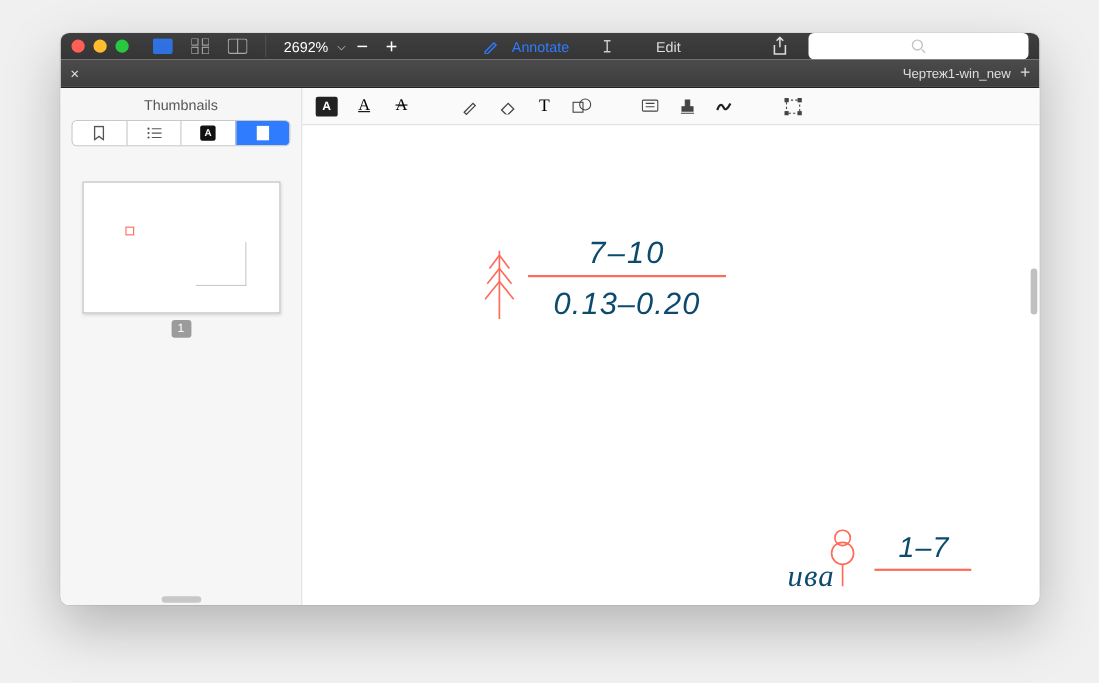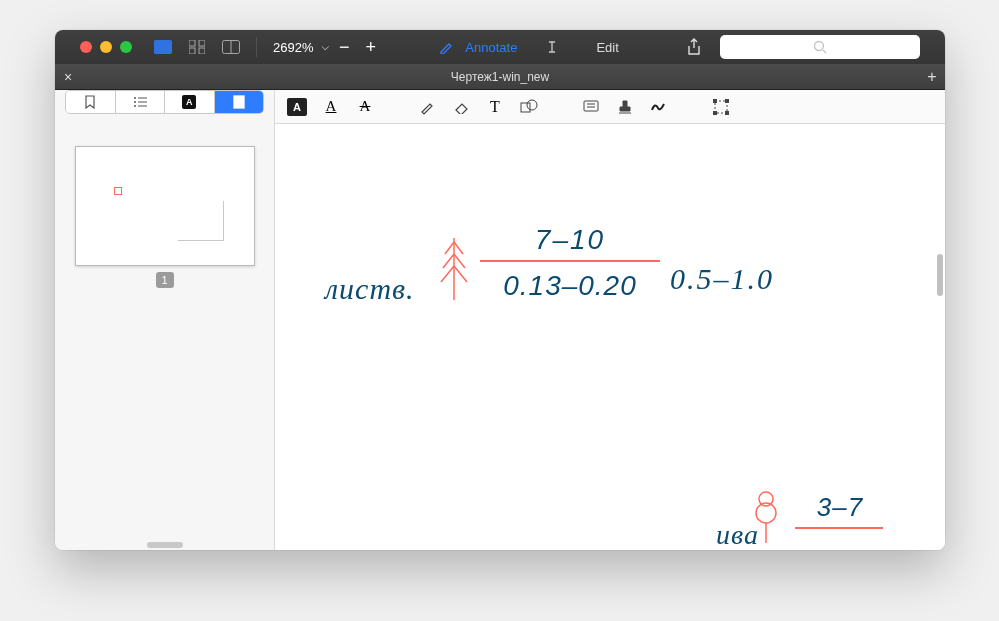--- a/index.html
+++ b/index.html
@@ -3,43 +3,43 @@
 <meta charset="utf-8">
 <style>
   * { box-sizing: border-box; margin: 0; padding: 0; font-family: -apple-system, BlinkMacSystemFont, "Helvetica Neue", sans-serif; }
   body { background: #f0f0f0; width: 999px; height: 621px; position: relative; }
   .window {
     position: absolute; left: 55px; top: 30px; width: 890px; height: 520px;
     background: #fff; border-radius: 8px; box-shadow: 0 20px 50px rgba(0,0,0,0.25), 0 0 0 1px rgba(0,0,0,0.05);
     overflow: hidden; display: flex; flex-direction: column;
   }
   .titlebar {
-    height: 34px; background: linear-gradient(#3f3f3f,#353535); display: flex; align-items: center;
-    padding: 0 25px; color: #eee; font-size: 13px; gap: 8px;
+    height: 24px; background: linear-gradient(#3f3f3f,#353535); display: flex; align-items: center;
+    padding: 0 10px; color: #eee; font-size: 13px; gap: 8px;
   }
   .traffic { display: flex; gap: 8px; align-items: center; margin-right: 10px; }
   .tl { width: 12px; height: 12px; border-radius: 50%; }
   .tl.red { background:#ff5f57; } .tl.yellow{background:#febc2e;} .tl.green{background:#28c840;}
   .tb-btn { width: 26px; height: 22px; display:flex; align-items:center; justify-content:center; opacity:.85; cursor:pointer; }
   .tb-btn.active svg rect, .tb-btn.active svg path { fill:#2f7cff; stroke:#2f7cff; }
   .tb-sep { width:1px; height:20px; background:rgba(255,255,255,0.12); margin:0 4px;}
   .zoom { display:flex; align-items:center; gap:4px; color:#fff; font-size:13px; }
   .zoom-val { padding:0 4px; }
   .chev { font-size:10px; opacity:.8;}
   .pm { font-size:18px; line-height:1; padding:0 6px; cursor:pointer; }
   .spacer { flex:1; }
   .mode-btn { display:flex; align-items:center; gap:6px; padding:3px 10px; border-radius:4px; cursor:pointer; font-size:13px;}
   .mode-btn.annotate { color:#2f7cff;gap:12px; }
   .mode-btn.edit { color:#ddd;gap:37px; }
   .share { margin:0 10px; cursor:pointer; }
   .search { width:200px; height:24px; background:#fff; border-radius:5px; display:flex; align-items:center; justify-content:center; }
   .search svg { opacity:.5; }
   .tabbar { height:26px; background:linear-gradient(#4b4b4b,#3e3e3e); display:flex; align-items:center; color:#ddd; font-size:12px; border-bottom:1px solid #222;}
   .tab-close { width:26px; text-align:center; cursor:pointer; font-size:14px;}
-  .tab-title { flex:1; text-align:center; }
+  .tab-title { flex:1; text-align:right; }
   .tab-add { width:26px; text-align:center; cursor:pointer; font-size:16px;}
   .body { flex:1; display:flex; min-height:0; }
   .sidebar { width:220px; border-right:1px solid #d9d9d9; background:#f6f6f6; display:flex; flex-direction:column; }
   .side-title { text-align:center; font-size:13px; color:#555; padding:8px 0 6px; }
   .seg { display:flex; margin:0 10px 12px; border:1px solid #c8c8c8; border-radius:5px; overflow:hidden; height:24px;}
   .seg > div { flex:1; display:flex; align-items:center; justify-content:center; cursor:pointer; background:#fff;}
   .seg > div + div { border-left:1px solid #c8c8c8;}
   .seg > div.active { background:#2f7cff; }
   .seg > div.active svg * { stroke:#fff; fill:#fff; }
   .seg .blackbox { width:14px;height:14px;background:#111;border-radius:2px;display:flex;align-items:center;justify-content:center;color:#fff;font-size:9px;font-weight:bold;}
@@ -148,20 +148,21 @@
 
   <div class="tabbar">
     <div class="tab-close">×</div>
     <div class="tab-title">Чертеж1-win_new</div>
     <div class="tab-add">+</div>
   </div>
 
   <div class="body">
 
     <div class="sidebar">
+      <div class="side-title">Thumbnails</div>
       <div class="seg">
         <div>
           <svg width="12" height="14">
               <path d="M2 1 H10 V13 L6 10 L2 13 Z" fill="none" stroke="#555" stroke-width="1.2"></path>
             </svg>
         </div>
         <div>
           <svg width="14" height="12">
               <circle cx="2" cy="2" r="1" fill="#555"></circle>
               <line x1="5" y1="2" x2="14" y2="2" stroke="#555"></line>
@@ -254,46 +255,44 @@
                 <rect x="0" y="12" width="4" height="4" fill="#444"></rect>
                 <rect x="12" y="12" width="4" height="4" fill="#444"></rect>
               </svg>
             </div>
         </div>
       </div>
 
       <div class="canvas">
         <div class="drawing">
 
-          <div class="red-text label1">листв.</div>
           <svg class="tree1" width="38" height="68">
             <g stroke="#ff6a5a" stroke-width="1.5" fill="none">
               <line x1="19" y1="4" x2="19" y2="66"></line>
               <path d="M19 8 L10 20 M19 8 L28 20"></path>
               <path d="M19 20 L8 34 M19 20 L30 34"></path>
               <path d="M19 32 L6 48 M19 32 L32 48"></path>
             </g>
           </svg>
           <div class="frac red-text">
             <div class="num">7–10</div>
             <div class="bar"></div>
             <div class="den">0.13–0.20</div>
           </div>
-          <div class="red-text val1">0.5–1.0</div>
 
           <div class="red-text label2">ива</div>
           <svg class="tree2" width="34" height="56">
             <g stroke="#ff6a5a" stroke-width="1.5" fill="none">
               <circle cx="17" cy="10" r="7"></circle>
               <circle cx="17" cy="24" r="10"></circle>
               <line x1="17" y1="34" x2="17" y2="54"></line>
             </g>
           </svg>
           <div class="frac2 red-text">
-            <div class="num">3–7</div>
+            <div class="num">1–7</div>
             <div class="bar"></div>
           </div>
 
         </div>
         <div class="scroll-thumb"></div>
       </div>
       <div class="bottom-scroll" style="left:-110px;"></div>
     </div>
 
   </div>

